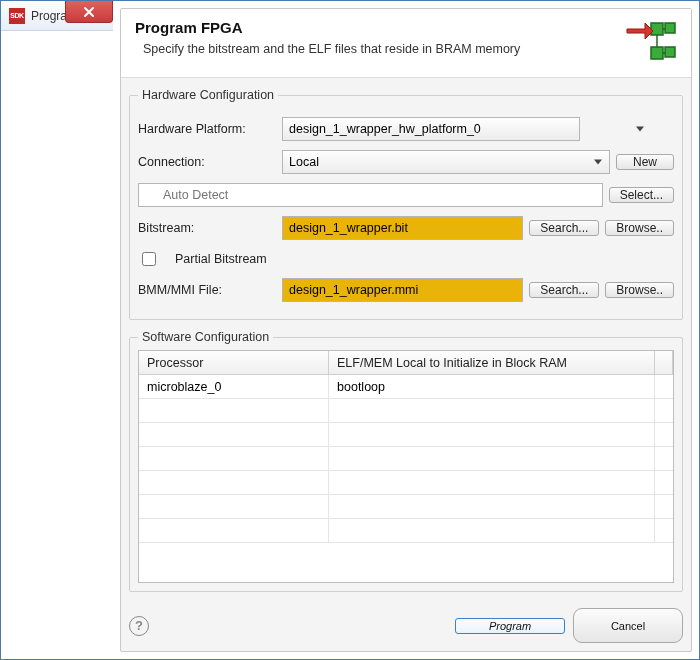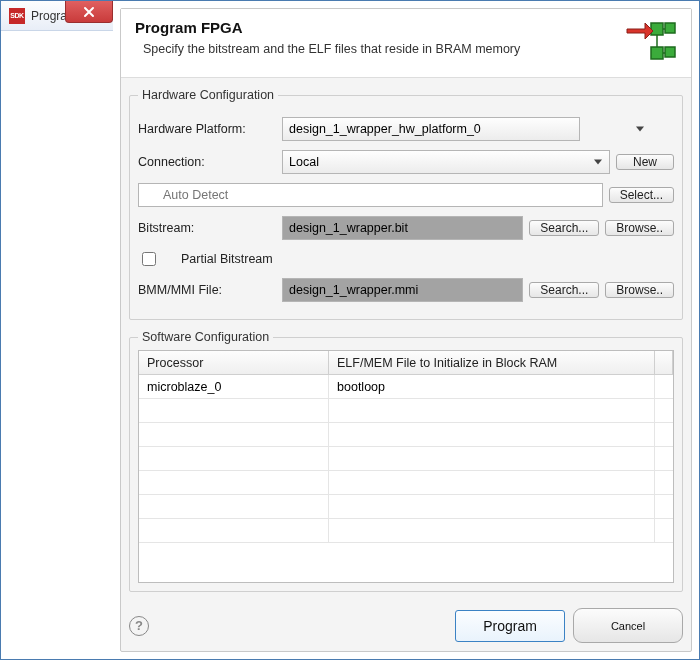--- a/index.html
+++ b/index.html
@@ -75,21 +75,21 @@
     display: flex; align-items: center;
     margin: 9px 0;
     gap: 6px;
   }
   .row label {
     width: 138px; font-size: 12.5px; color: #222;
     flex-shrink: 0;
   }
   .row .combo, .row .txt {
     height: 24px; font-size: 12.5px;
-    border: 1px solid #b5b5b5; background: #a3a3a3;
+    border: 1px solid #b5b5b5; background: #eab308;
     padding: 2px 6px;
   }
   .row .combo {
     appearance: none;
     background: linear-gradient(to bottom,#fefefe,#ececec);
     padding-right: 20px;
     position: relative;
   }
   .combo-wrap { position: relative; display: inline-block; }
   .combo-wrap::after {
@@ -102,21 +102,21 @@
   .btn {
     height: 16px; min-width: 58px;
     font-size: 12px;
     background: linear-gradient(to bottom,#fcfcfc,#e6e6e6);
     border: 1px solid #a9a9a9; border-radius: 3px;
     padding: 0 10px; cursor: pointer;
     color: #222;
   }
   .txt { flex: 1; }
   .txt.disabled { color: #000000; background: #fff; padding-left: 24px; }
-  .checkbox-row { display: flex; align-items: center; gap: 22px; margin: 4px 0 4px 0; }
+  .checkbox-row { display: flex; align-items: center; gap: 16px; margin: 4px 0 4px 0; }
   .checkbox-row input { width: 14px; height: 14px; }
   .checkbox-row span { font-size: 12.5px; color: #222; }
 
   .sw-fieldset { flex: 1; display: flex; flex-direction: column; }
   .table {
     flex: 1;
     border: 1px solid #bdbdbd;
     background: #fff;
     font-size: 12.5px;
     display: flex; flex-direction: column;
@@ -146,24 +146,24 @@
   }
   .help-icon {
     width: 20px; height: 20px;
     border: 1.5px solid #888; border-radius: 50%;
     display: flex; align-items: center; justify-content: center;
     color: #888; font-size: 13px; font-weight: bold;
     cursor: pointer;
   }
   .footer .spacer { flex: 1; }
   .btn-primary {
-    height: 32px; width: 110px;
+    height: 16px; width: 110px;
     border: 1px solid #3b82c4; border-radius: 3px;
     background: linear-gradient(to bottom,#fbfdff,#e9f3fc);
-    font-size: 14px; cursor: pointer; color: #111;
+    font-size: 11px; cursor: pointer; color: #111; font-style: italic;
   }
   .btn-secondary {
     height: 35px; width: 110px;
     border: 1px solid #a9a9a9; border-radius: 9px;
     background: linear-gradient(to bottom,#fcfcfc,#e6e6e6);
     font-size: 11px; cursor: pointer; color: #111;
   }
 </style>
 </head>
 <body>
@@ -243,21 +243,21 @@
           <button class="btn">Search...</button>
           <button class="btn">Browse..</button>
         </div>
       </fieldset>
 
       <fieldset class="sw-fieldset">
         <legend>Software Configuration</legend>
         <div class="table">
           <div class="thead">
             <div class="th col1">Processor</div>
-            <div class="th col2">ELF/MEM File to Initialize in Block RAM</div>
+            <div class="th col2">ELF/MEM Local to Initialize in Block RAM</div>
             <div class="th colx"></div>
           </div>
           <div id="table-body">
               <div class="trow">
                 <div class="td col1">microblaze_0</div>
                 <div class="td col2">bootloop</div>
                 <div class="td colx"></div>
               </div>
               <div class="trow">
                 <div class="td col1"></div>

